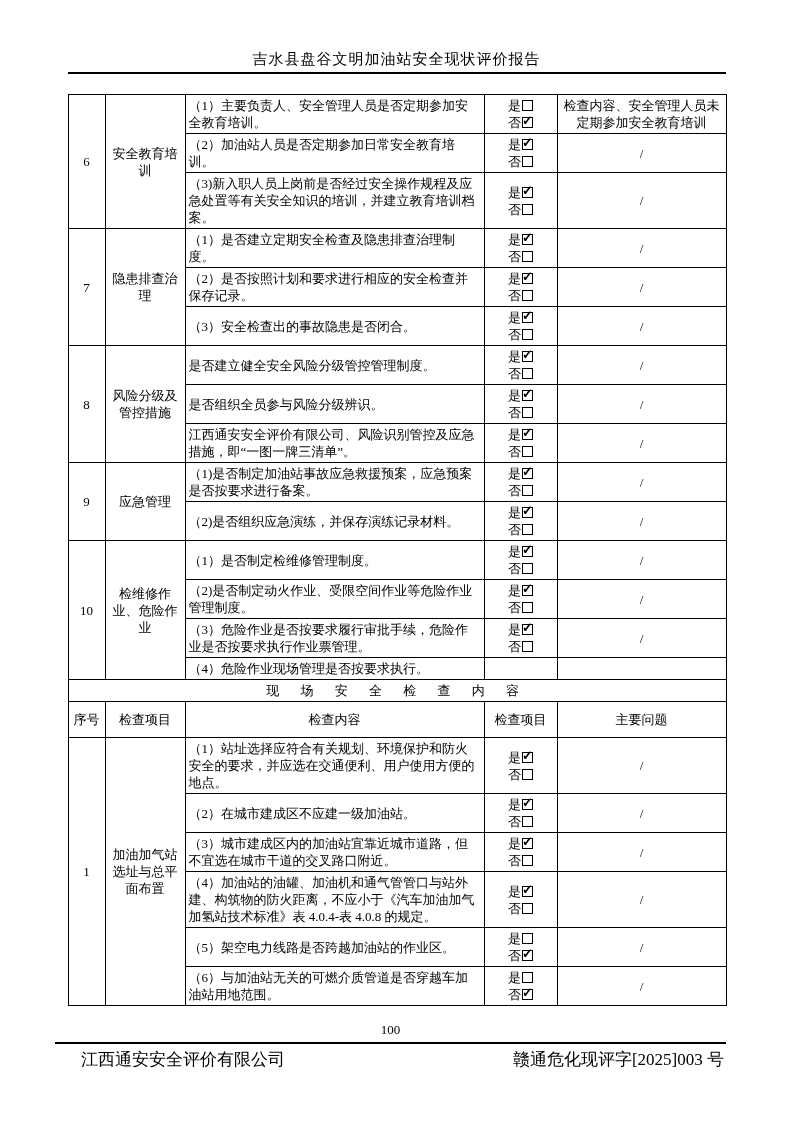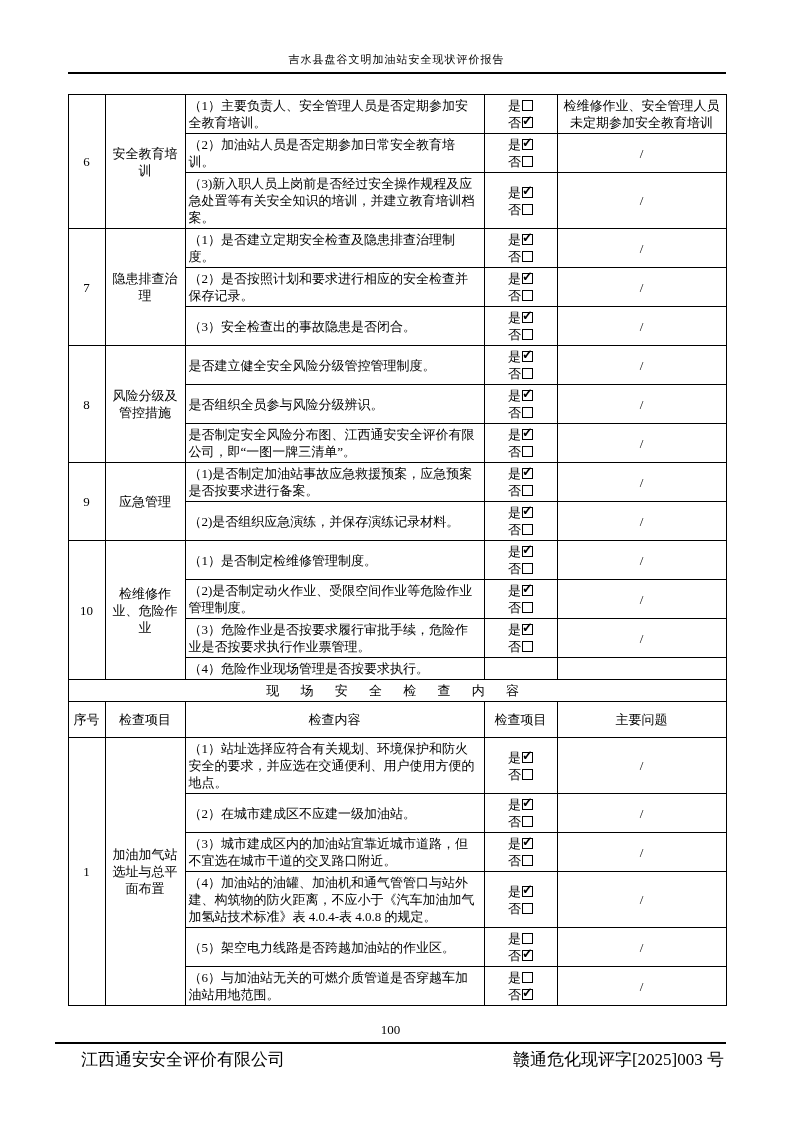--- a/index.html
+++ b/index.html
@@ -15,21 +15,21 @@
     width: 793px; height: 1122px;
     overflow: hidden;
   }
   .content {
     width: 658px;
     margin: 0 auto;
   }
   .doc-title {
     margin-top: 50px;
     text-align: center;
-    font-size: 11px;
+    font-size: 15px;
     letter-spacing: 1px;
     line-height: 18px;
   }
   .title-rule {
     border: none;
     border-top: 2px solid #000;
     margin: 4px 0 0 0;
   }
   table.inspection {
     margin-top: 20px;
@@ -128,21 +128,21 @@
                 <span>是</span>
                 <span class="cb-box"></span>
               </div>
               <div class="cb-line">
                 <span>否</span>
                 <span class="cb-box">
                   <span>✓</span>
                 </span>
               </div>
             </td>
-            <td class="cell-problem">检维修作业、安全管理人员未定期参加安全教育培训</td>
+            <td class="cell-problem">检查内容、安全管理人员未定期参加安全教育培训</td>
           </tr>
           <tr>
             <td class="cell-content">（2）加油站人员是否定期参加日常安全教育培训。</td>
             <td class="cell-result">
               <div class="cb-line">
                 <span>是</span>
                 <span class="cb-box">
                   <span>✓</span>
                 </span>
               </div>
@@ -247,21 +247,21 @@
                 </span>
               </div>
               <div class="cb-line">
                 <span>否</span>
                 <span class="cb-box"></span>
               </div>
             </td>
             <td class="cell-problem">/</td>
           </tr>
           <tr>
-            <td class="cell-content">是否制定安全风险分布图、江西通安安全评价有限公司，即“一图一牌三清单”。</td>
+            <td class="cell-content">江西通安安全评价有限公司、风险识别管控及应急措施，即“一图一牌三清单”。</td>
             <td class="cell-result">
               <div class="cb-line">
                 <span>是</span>
                 <span class="cb-box">
                   <span>✓</span>
                 </span>
               </div>
               <div class="cb-line">
                 <span>否</span>
                 <span class="cb-box"></span>

